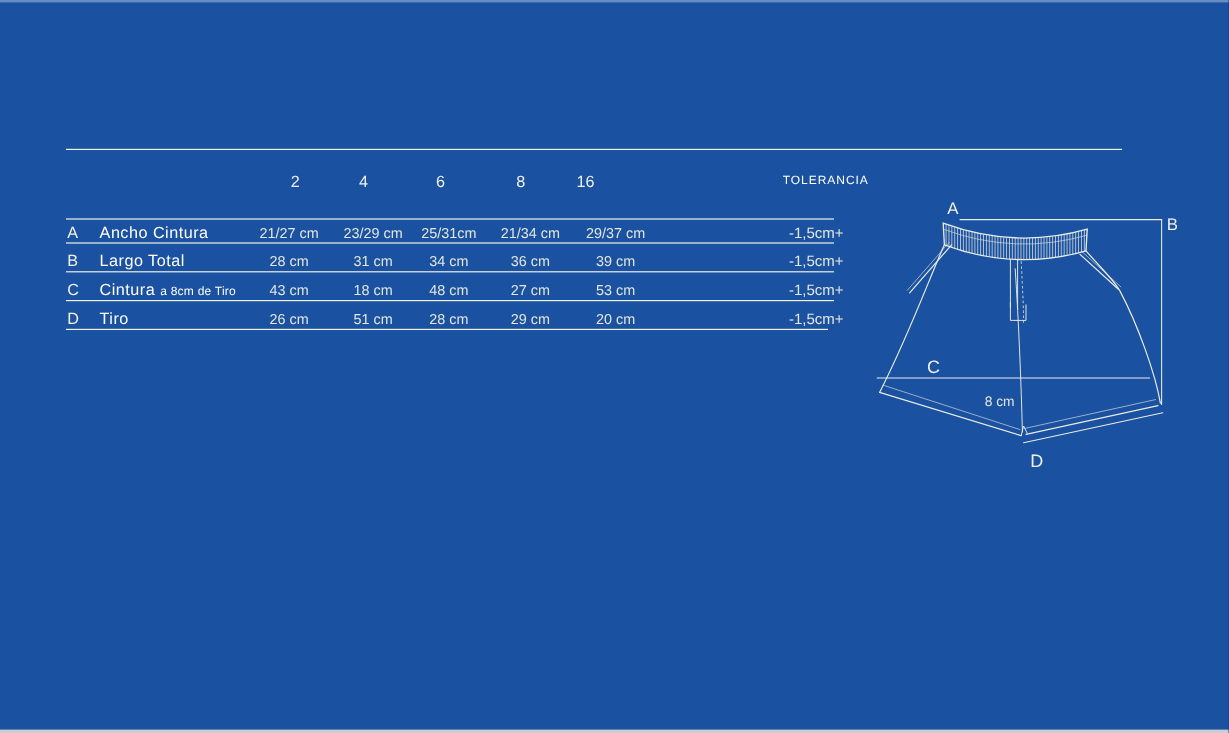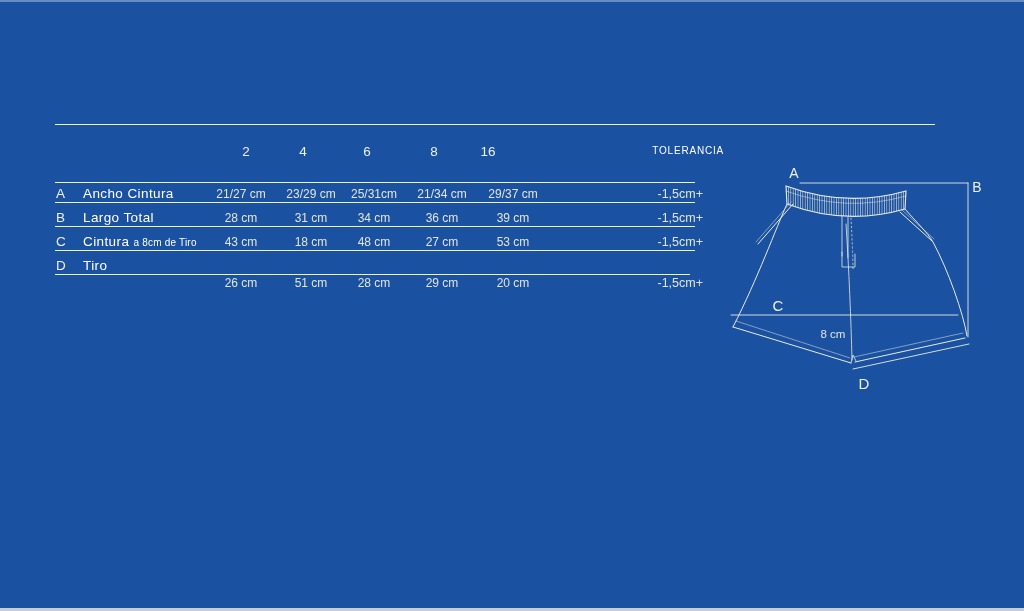--- a/index.html
+++ b/index.html
@@ -31,21 +31,21 @@
   .hdr-tol{position:absolute;top:145px;left:724px;transform:translateX(-100%);
     font-size:10px;letter-spacing:.8px;color:#ffffff;}
 
   .row-letter{position:absolute;left:56px;font-size:13.5px;color:#eef0ea;}
   .row-label{position:absolute;left:83px;font-size:13.5px;letter-spacing:.4px;color:#ffffff;white-space:nowrap;}
   .row-sublabel{font-size:10px;letter-spacing:.2px;}
   .vc{position:absolute;transform:translateX(-50%);font-size:12px;color:#e2e6df;white-space:nowrap;}
   .vc1{left:241px}.vc2{left:311px}.vc3{left:374px}.vc4{left:442px}.vc5{left:513px}
   .tol{position:absolute;left:703px;transform:translateX(-100%);font-size:12.5px;color:#e2e6df;}
   .ry-a{top:186px}.ry-b{top:210px}.ry-c{top:234px}.ry-d{top:258px}
-  .vy-a{top:187px}.vy-b{top:211px}.vy-c{top:235px}.vy-d{top:276px}
+  .vy-a{top:187px}.vy-b{top:211px}.vy-c{top:235px}.vy-d{top:259px}
 
   .diagram{position:absolute;left:720px;top:160px;width:265px;height:235px;}
 </style>
 </head>
 <body>
 
 <div class="stage">
   <div class="edge-top"></div>
 
   <div class="rule rule-title"></div>

